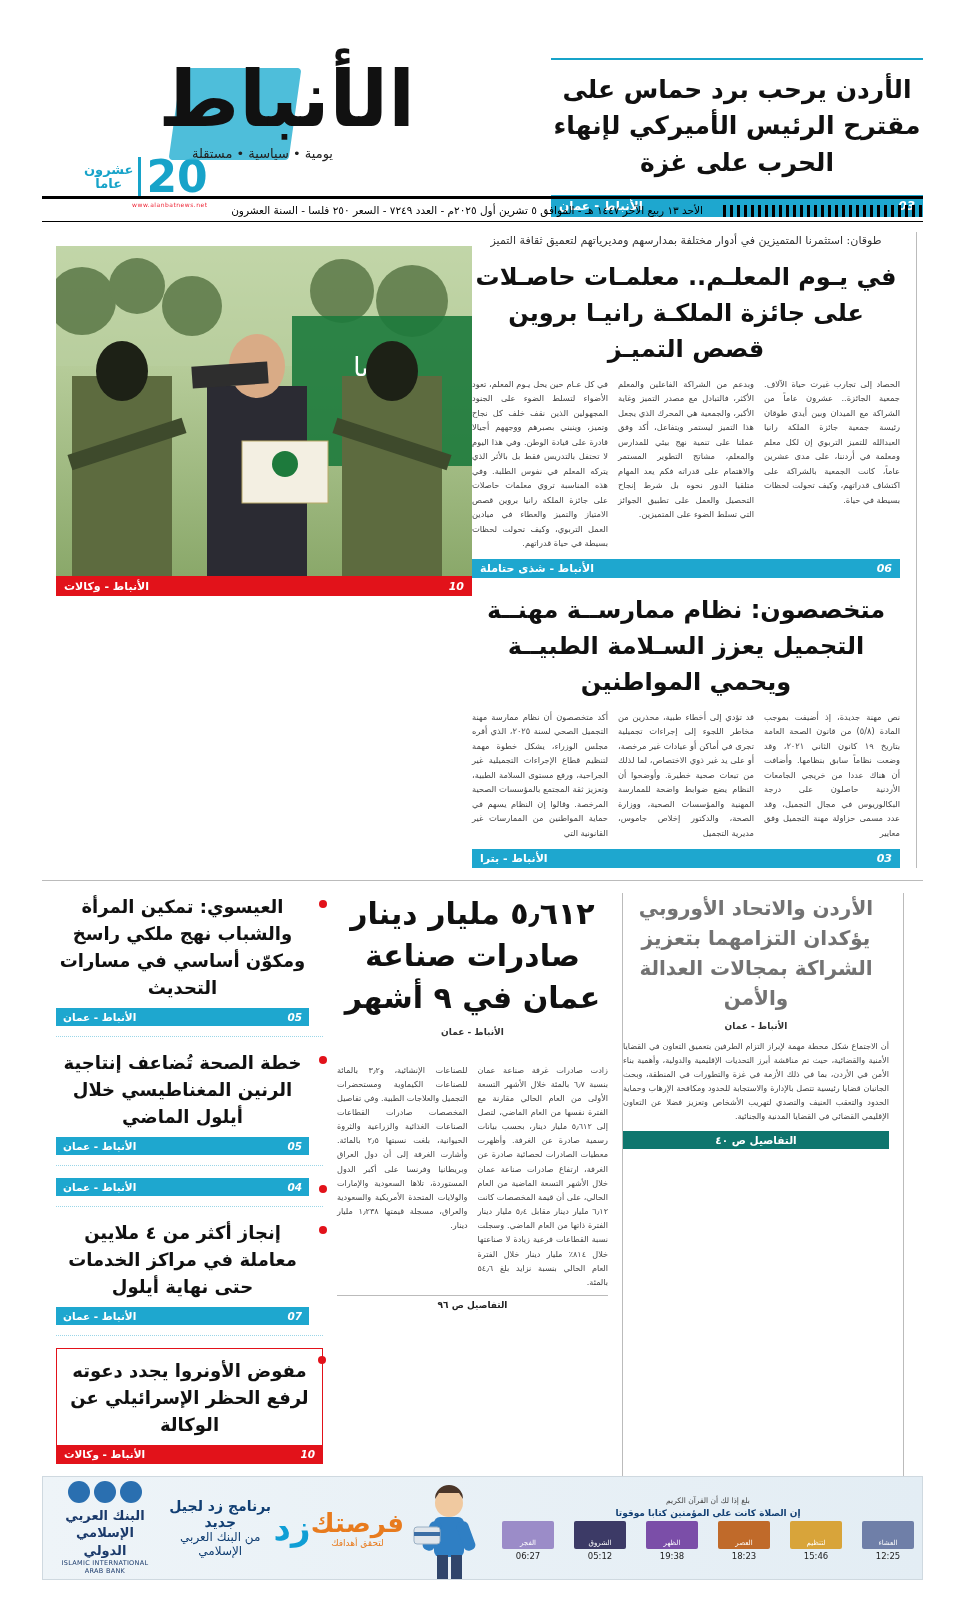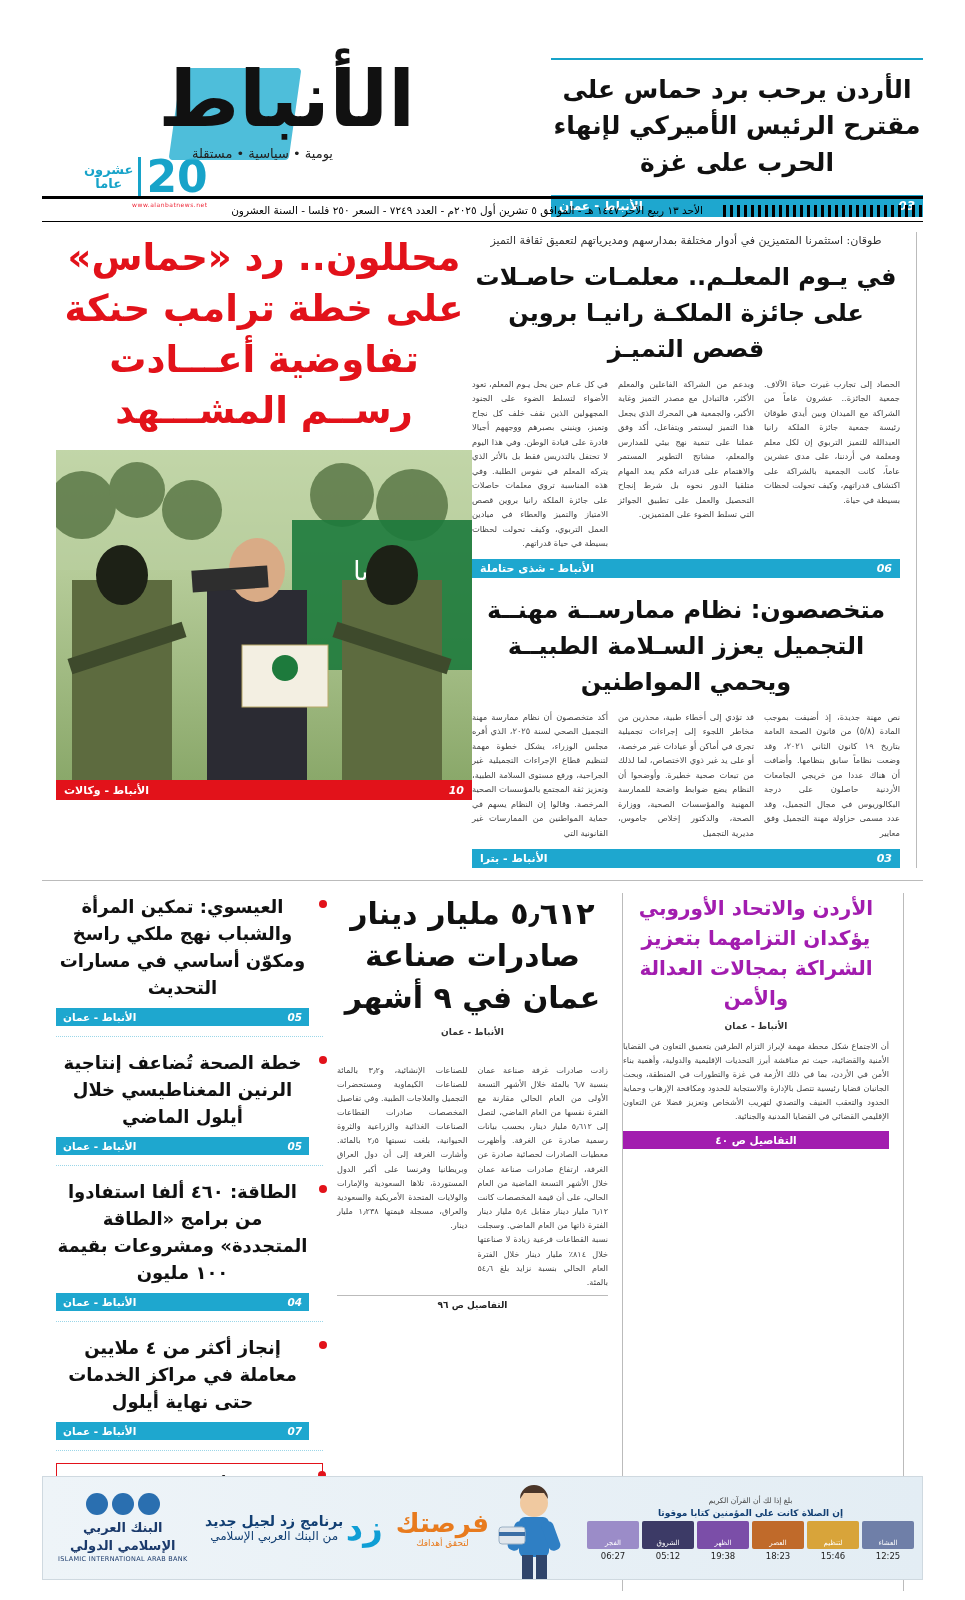--- a/index.html
+++ b/index.html
@@ -98,21 +98,21 @@
   .bar-cy {
     margin-top: 8px; height: 19px; background: #1ea7cf; color: #fff; font-size: 11px; font-weight: bold;
     display: flex; align-items: center; justify-content: space-between; padding: 0 8px;
   }
 
   
   .midrow { display: flex; flex-direction: row-reverse; margin-top: 12px; border-top: 1px solid #bbb; padding-top: 12px; }
   .mid-c2 { width: 300px; padding: 0 14px; border-right: 1px solid #bbb; }
   .mid-c3 { width: 281px; padding-right: 14px; border-right: 1px solid #bbb; }
 
-  .hl3 { font-size: 20px; font-weight: bold; line-height: 1.5; text-align: center; color: #a21caf; }
+  .hl3 { font-size: 20px; font-weight: bold; line-height: 1.5; text-align: center; color: #737373; }
   .body2 { display: flex; flex-direction: row-reverse; gap: 10px; margin-top: 26px; }
   .body2 > div { flex: 1; font-size: 8.1px; line-height: 1.75; color: #444; text-align: justify; }
   .bodysingle { font-size: 8.1px; line-height: 1.75; color: #444; text-align: justify; margin-top: 8px; }
   .src-line { font-size: 9px; color: #333; text-align: center; margin-top: 8px; font-weight: bold; }
 
   .big-num { font-size: 30px; font-weight: bold; color: #111; text-align: center; line-height: 1.4; }
 
   
   .briefs { width: 281px; }
   .brief {
@@ -147,21 +147,21 @@
   .ad-mid { width: 200px; text-align: center; color: #123f73; }
   .ad-mid .l1 { font-size: 14px; font-weight: bold; }
   .ad-mid .l2 { font-size: 12px; }
   .ad-logo { width: 70px; text-align: left; font-size: 34px; color: #0f9ed5; font-weight: bold; }
   .ad-brand { width: 120px; text-align: center; }
   .ad-brand .b1 { font-size: 26px; font-weight: bold; color: #e87b1e; }
   .ad-brand .b2 { font-size: 9px; color: #e87b1e; }
   .ad-person { width: 90px; height: 100%; position: relative; }
   .ad-times { flex: 1; padding: 0 8px; }
   .ad-times .hdr { font-size: 7.5px; color: #444; text-align: center; margin-bottom: 3px; }
-  .ad-times .row { display: flex; flex-direction: row-reverse; gap: 3px; justify-content: space-between; }
+  .ad-times .row { display: flex; flex-direction: row-reverse; gap: 20px; justify-content: space-between; }
   .ad-times .cell { width: 52px; }
   .ad-times .cell .sw { height: 28px; border-radius: 2px; position: relative; }
   .ad-times .cell .nm { font-size: 7px; color: #fff; position: absolute; bottom: 2px; width: 100%; text-align: center; }
   .ad-times .cell .tm { font-size: 8.5px; color: #222; text-align: center; margin-top: 2px; }
 </style>
 </head>
 <body>
 
 <div class="page">
 
@@ -193,21 +193,20 @@
       <div class="dots"></div>
       <div class="strip">الأحد ١٣ ربيع الآخر ١٤٤٧ هـ - الموافق ٥ تشرين أول ٢٠٢٥م - العدد ٧٢٤٩ - السعر ٢٥٠ فلسا - السنة العشرون</div>
     </div>
   </div>
 
   <div class="cols">
 
     <div class="toprow">
 
       <div class="top-right">
-        <div class="maintitle">محللون.. رد «حماس» على خطة ترامب حنكة تفاوضية أعـــادت رســم المشـــهد</div>
         <div class="photo-main">
           <svg width="430" height="330" viewBox="0 0 430 330" preserveAspectRatio="none">
             <defs>
               <linearGradient id="sky" x1="0" y1="0" x2="0" y2="1">
                 <stop offset="0%" stop-color="#cfe0b4"></stop>
                   <stop offset="100%" stop-color="#8aa86a"></stop>
               </linearGradient>
             </defs>
             <rect width="430" height="330" fill="url(#sky)"></rect>
             <rect x="0" y="0" width="430" height="120" fill="#b9cfa0" opacity=".6"></rect>
@@ -302,21 +301,20 @@
           <span class="dot"></span>
           <h3>خطة الصحة تُضاعف إنتاجية الرنين المغناطيسي خلال أيلول الماضي</h3>
           <div class="tag">
             <span class="pg">05</span>
             <span>الأنباط - عمان</span>
           </div>
         </div>
 
         <div class="brief">
           <span class="dot"></span>
-          <h3>الطاقة: ٤٦٠ ألفا استفادوا من برامج «الطاقة المتجددة» ومشروعات بقيمة ١٠٠ مليون</h3>
           <div class="tag">
             <span class="pg">04</span>
             <span>الأنباط - عمان</span>
           </div>
         </div>
 
         <div class="brief">
           <span class="dot"></span>
           <h3>إنجاز أكثر من ٤ ملايين معاملة في مراكز الخدمات حتى نهاية أيلول</h3>
           <div class="tag">
@@ -351,21 +349,21 @@
 
 وسجلت نسبة القطاعات فرعية زيادة لا صناعتها خلال ٨١٤٪ مليار دينار خلال الفترة العام الحالي بنسبة نزايد بلغ ٥٤٫٦ بالمئة.</div>
         </div>
         <div style="text-align:center;font-size:9px;font-weight:bold;color:#222;margin-top:6px;border-top:1px solid #bbb;padding-top:4px">التفاصيل ص ٩٦</div>
       </div>
 
       <div class="mid-c3">
         <div class="hl3">الأردن والاتحاد الأوروبي يؤكدان التزامهما بتعزيز الشراكة بمجالات العدالة والأمن</div>
         <div class="src-line">الأنباط - عمان</div>
         <div class="bodysingle">أن الاجتماع شكل محطة مهمة لإبراز التزام الطرفين بتعميق التعاون في القضايا الأمنية والقضائية، حيث تم مناقشة أبرز التحديات الإقليمية والدولية، وأهمية بناء الأمن في الأردن، بما في ذلك الأزمة في غزة والتطورات في المنطقة، وبحث الجانبان قضايا رئيسية تتصل بالإدارة والاستجابة للحدود ومكافحة الإرهاب وحماية الحدود والتعقب العنيف والتصدي لتهريب الأشخاص وتعزيز فضلا عن التعاون الإقليمي القضائي في القضايا المدنية والجنائية.</div>
-        <div style="margin-top:8px;height:18px;background:#a21caf;color:#fff;font-size:10.5px;font-weight:bold;display:flex;align-items:center;justify-content:center">التفاصيل ص ٤٠</div>
+        <div style="margin-top:8px;height:18px;background:#0f766e;color:#fff;font-size:10.5px;font-weight:bold;display:flex;align-items:center;justify-content:center">التفاصيل ص ٤٠</div>
       </div>
 
     </div>
 
   </div>
 
   <div class="ad">
     <div class="ad-bank">
       <div class="circles">
         <i></i>

